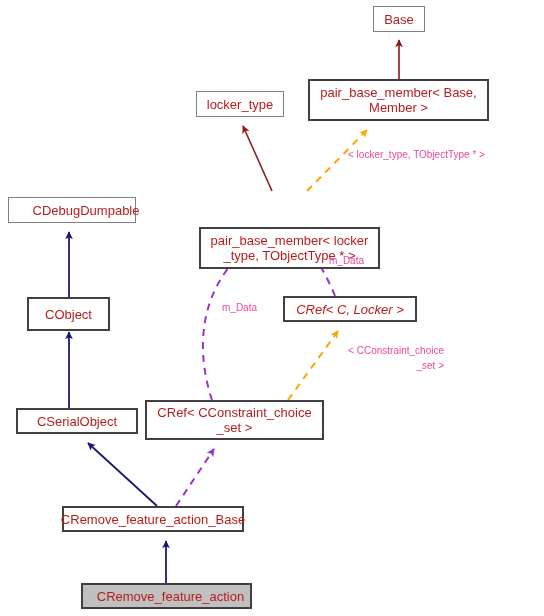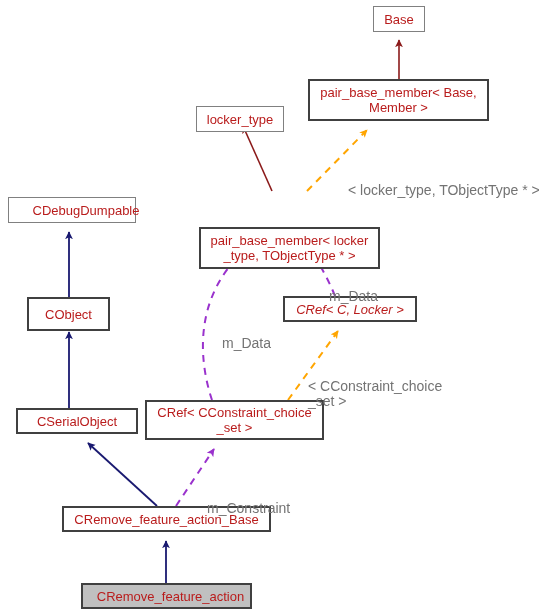--- a/index.html
+++ b/index.html
@@ -39,29 +39,28 @@
   }
   .node-box.strong {
     border: 2px solid #404040;
   }
   .node-box.current {
     background: #c0c0c0;
     border: 2px solid #404040;
   }
   .edge-label {
     position: absolute;
-    font-size: 14px;
+    font-size: 10px;
     line-height: 15px;
-    color: #737373;
+    color: #ec4899;
     background: transparent;
     white-space: pre-line;
     user-select: none;
-    margin-top: 36px;
   }
-  .edge-label.center { text-align: left; }
+  .edge-label.center { text-align: right; }
 </style>
 </head>
 <body>
 
 <div id="diagram-root">
 
   <svg class="diagram-canvas" viewBox="0 0 544 616" xmlns="http://www.w3.org/2000/svg">
     <defs>
       <marker id="arrow-darkred" markerWidth="9" markerHeight="9" refX="7.2" refY="4.5" orient="auto" markerUnits="userSpaceOnUse">
         <path d="M0,0.6 L8,4.5 L0,8.4 L1.9,4.5 Z" fill="#8b1a1a"></path>
@@ -95,47 +94,46 @@
 
     <path d="M 157,506 L 88,443" fill="none" stroke="#191970" stroke-width="1.8" marker-end="url(#arrow-navy)"></path>
 
     <path d="M 176,506 L 214,449" fill="none" stroke="#9a32cd" stroke-width="2" stroke-dasharray="7,6" marker-end="url(#arrow-purple)"></path>
 
     <path d="M 166,583 L 166,541" fill="none" stroke="#191970" stroke-width="1.8" marker-end="url(#arrow-navy)"></path>
   </svg>
 
   <div class="node-box" style="left:373px; top:6px; width:52px; height:26px;">Base</div>
 
-  <div class="node-box" style="left:196px; top:106px; width:88px; height:26px;">locker_type</div>
+  <div class="node-box" style="left:196px; top:91px; width:88px; height:26px;">locker_type</div>
 
   <div class="node-box strong" style="left:308px; top:79px; width:181px; height:42px;">pair_base_member&lt; Base,
 Member &gt;</div>
 
   <div class="node-box" style="left:8px; top:197px; width:128px; height:26px;padding-left:28px;">CDebugDumpable</div>
 
   <div class="node-box strong" style="left:199px; top:191px; width:181px; height:42px;margin-top:36px;">pair_base_member&lt; locker
 _type, TObjectType * &gt;</div>
 
   <div class="node-box strong" style="left:27px; top:297px; width:83px; height:34px;">CObject</div>
 
   <div class="node-box strong" style="left:283px; top:296px; width:134px; height:26px;font-style:italic;">CRef&lt; C, Locker &gt;</div>
 
   <div class="node-box strong" style="left:16px; top:408px; width:122px; height:26px;">CSerialObject</div>
 
   <div class="node-box strong" style="left:145px; top:400px; width:179px; height:40px;">CRef&lt; CConstraint_choice
 _set &gt;</div>
 
-  <div class="node-box strong" style="left:62px; top:506px; width:209px; height:26px;">CRemove_feature_action_Base</div>
+  <div class="node-box strong" style="left:62px; top:506px; width:182px; height:26px;">CRemove_feature_action_Base</div>
 
   <div class="node-box current" style="left:81px; top:583px; width:171px; height:26px;padding-left:8px;">CRemove_feature_action</div>
 
   <div class="edge-label" style="left:348px; top:147px; width:196px;">&lt; locker_type, TObjectType * &gt;</div>
 
   <div class="edge-label" style="left:329px; top:253px; width:60px;">m_Data</div>
 
   <div class="edge-label" style="left:222px; top:300px; width:60px;">m_Data</div>
 
   <div class="edge-label center" style="left:308px; top:343px; width:136px;">&lt; CConstraint_choice
 _set &gt;</div>
 
-  <div class="edge-label" style="left:207px; top:465px; width:90px;">m_Constraint</div>
 
 </div>
 
 </body></html>

